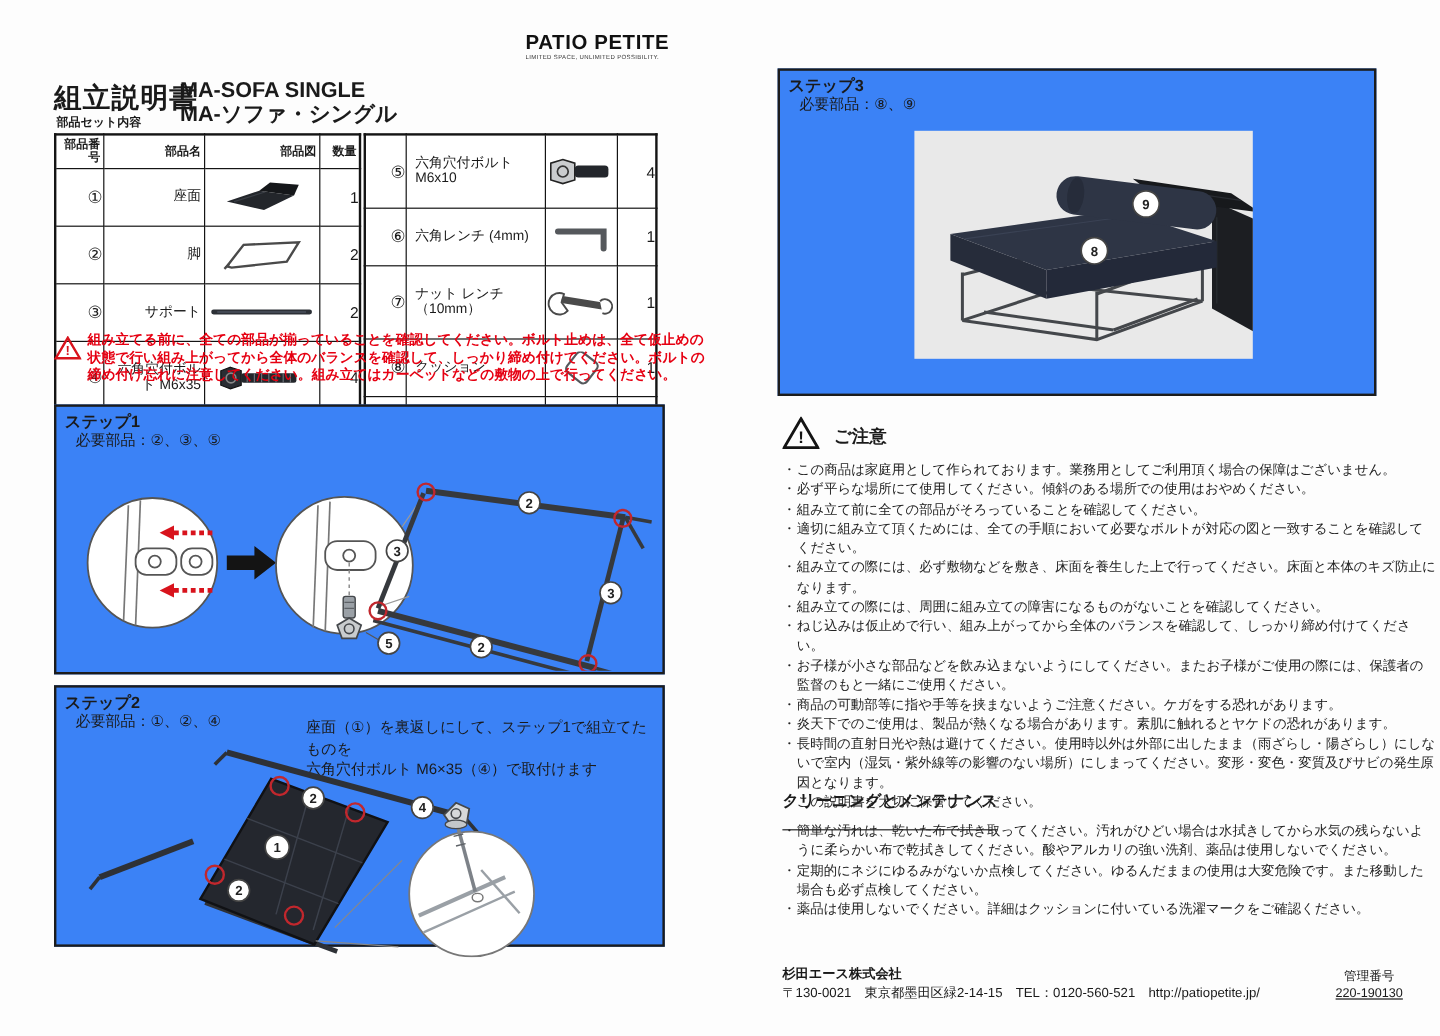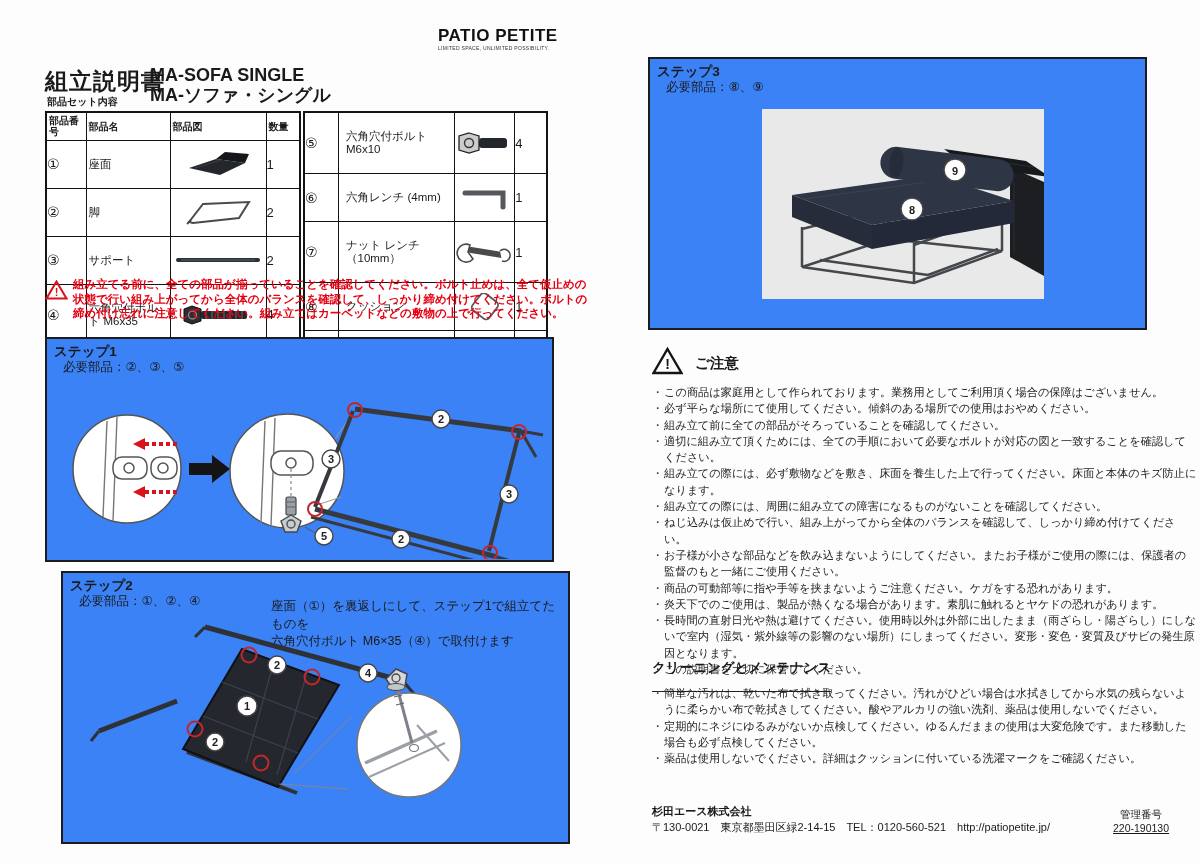--- a/index.html
+++ b/index.html
@@ -14,21 +14,21 @@
   
   .logo{left:438px;top:27px;text-align:left;line-height:1}
   .logo .logo-main{font-size:17px;font-weight:bold;letter-spacing:.5px;color:#111}
   .logo .logo-tag{font-size:5px;letter-spacing:.3px;color:#333;margin-top:2px}
   .title-main{left:45px;top:66px;font-size:23px;font-weight:bold;letter-spacing:1px}
   .title-sub{left:47px;top:95px;font-size:10px;font-weight:bold}
   .product{left:150px;top:65px;font-size:18px;font-weight:bold;line-height:20px}
 
   
   table.parts-table{position:absolute;border-collapse:collapse;background:#fff;border:2px solid #141414}
-  .parts-table th,.parts-table td{border:1.5px solid #141414;vertical-align:middle;text-align:left}
+  .parts-table th,.parts-table td{border:1.5px solid #141414;vertical-align:middle;text-align:right}
   .parts-table th{font-size:10px;font-weight:bold;line-height:11px;padding:2px}
   .t-left{left:45px;top:111px;width:256px}
   .t-right{left:303px;top:111px;width:245px}
   .t-left tr.row{height:32px}
   .t-left tr.hdr{height:28px}
   .t-right tr.row{height:31.4px}
   td.no-cell{font-size:14px;width:40px}
   .t-right td.no-cell{width:36px}
   td.name-cell{font-size:11.5px;line-height:13px;width:84px;padding:17px 2px}
   .t-right td.name-cell{width:120px;text-align:left;padding-left:7px}
@@ -38,21 +38,21 @@
   .fig-cell svg{display:block;margin:0 auto}
 
   
   .warn{left:45px;top:277px;width:548px;display:flex}
   .warn .warn-tri{flex:0 0 28px;padding-top:3px}
   .warn .warn-text{font-size:11.5px;font-weight:bold;line-height:14.6px;color:#e60012}
 
   
   .step-box{position:absolute;border:2px solid #1c1c1c;background:#3b82f6}
   .step1{left:45px;top:337px;width:509px;height:225px}
-  .step2{left:61px;top:571px;width:509px;height:273px}
+  .step2{left:45px;top:571px;width:509px;height:218px}
   .step3{left:648px;top:57px;width:499px;height:273px}
   .step-title{font-size:13.5px;font-weight:bold;padding:5px 0 0 7px;line-height:15px}
   .step-parts{font-size:12.5px;padding-left:16px;line-height:16px}
   .diagram{position:absolute;left:2px}
   .step2-note{position:absolute;left:208px;top:25px;width:295px;font-size:12.5px;line-height:17.5px}
 
   
   .photo{position:absolute;left:112px;top:50px;width:282px;height:190px;background:#e9e9e9}
 
   

